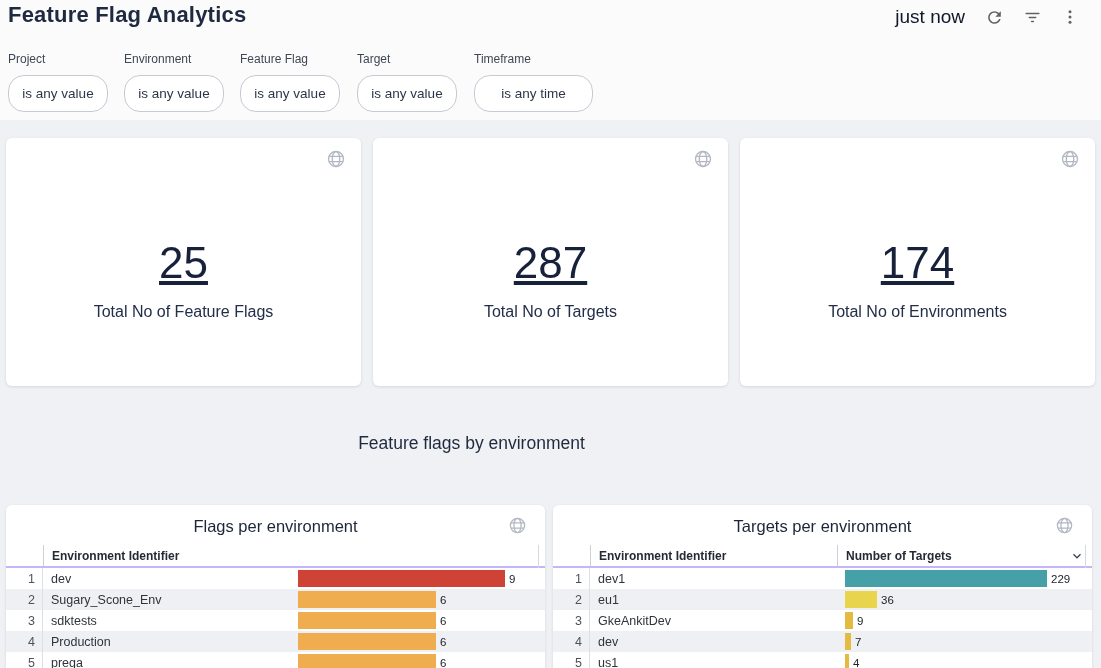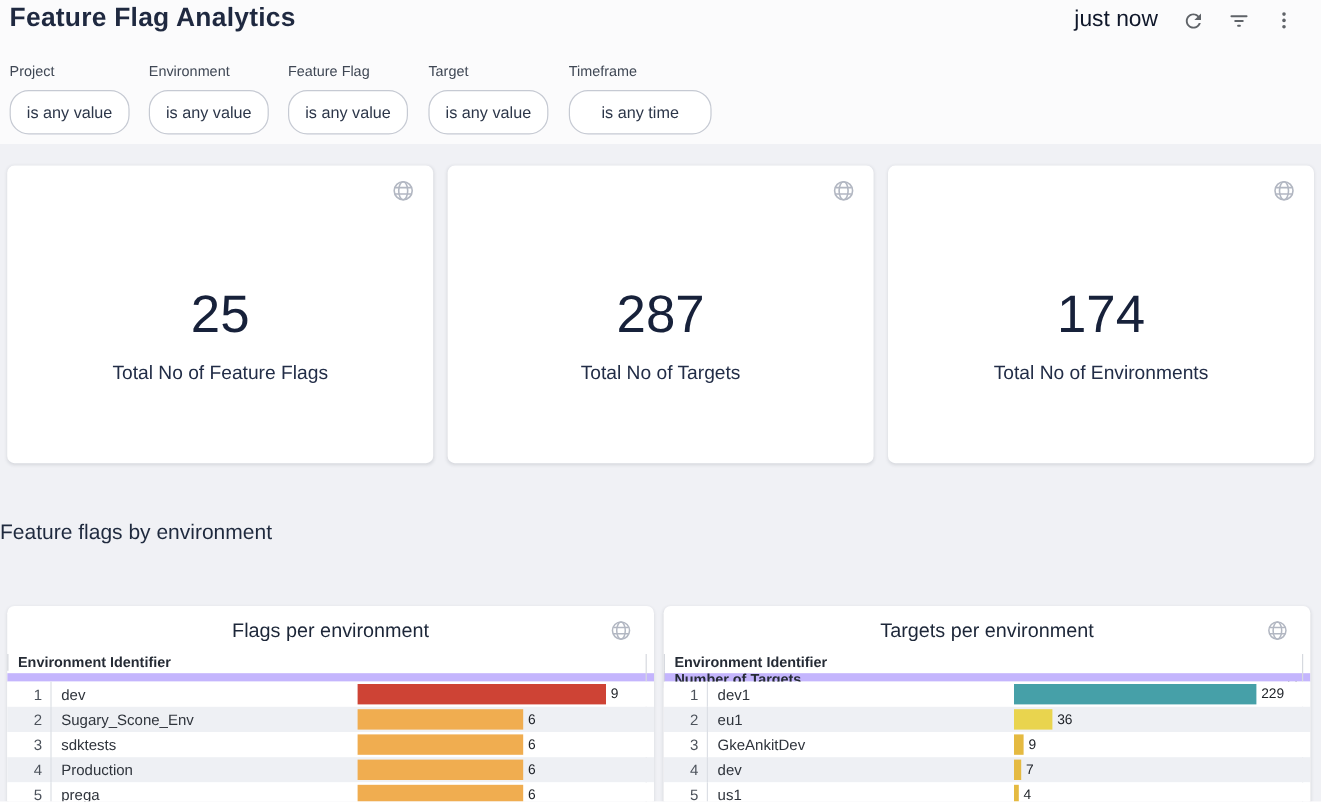--- a/index.html
+++ b/index.html
@@ -20,33 +20,33 @@
                 display:flex; align-items:center; justify-content:center;
                 font-size:13.5px; color:#2c3649; padding:0 13px; cursor:pointer; }
 
   
   .dashboard { position:absolute; left:0; top:120px; width:1101px; height:548px; background:#f0f1f5; }
 
   .card { position:absolute; background:#fff; border-radius:6px; box-shadow:0 1px 3px rgba(50,55,70,.14); }
   .kpi-card { top:18px; width:355px; height:248px; }
   .globe { position:absolute; top:11px; right:15px; }
   .kpi-number { position:absolute; top:220px; left:0; right:0; text-align:center; font-size:44px; color:#17213a; font-weight:400; }
-  .kpi-card .kpi-number { top:100px; }
+  .kpi-card .kpi-number { top:100px;text-decoration:underline; }
   .kpi-label { position:absolute; top:165px; left:0; right:0; text-align:center; font-size:16px; color:#222d47; }
 
-  .section-title { position:absolute; top:313px; left:0; width:943px; 
+  .section-title { position:absolute; top:313px; left:0; width:943px; text-align:center;
                    font-size:17.5px; font-weight:500; color:#1f2a3e; }
 
   
   .table-card { top:385px; width:539px; height:195px; overflow:hidden; }
   .tc-title { position:absolute; top:0; left:0; right:0; height:40px; text-align:center;
               line-height:42px; font-size:16.5px; color:#1c2638; }
   .tc-globe { position:absolute; top:11px; right:18px; }
   .thead { position:absolute; top:40px; left:0; right:0; height:23px; display:flex;
-           border-bottom:7px solid #c4b5fd; font-size:12px; font-weight:bold; color:#252b35;flex-direction:column; }
+           border-bottom:2px solid #c4b5fd; font-size:12px; font-weight:bold; color:#252b35; }
   .th { display:flex; align-items:center; }
   .th-num { width:37px; }
   .th-env { width:247px; border-left:1px solid #cdd0d7; padding-left:8px; }
   .th-cnt { flex:1; border-left:1px solid #cdd0d7; padding-left:8px; position:relative; }
   .sort-chevron { position:absolute; right:8px; top:4px; cursor:pointer; }
   .right-rule { position:absolute; top:40px; bottom:0; right:6px; width:0; border-left:1px solid #d6d9df; }
 
   .tbody { position:absolute; top:63px; left:0; right:0; }
   .trow { display:flex; height:21px; font-size:12.5px; color:#2f343c; background:#fff; cursor:pointer; }
   .trow.alt { background:#eef0f4; }

